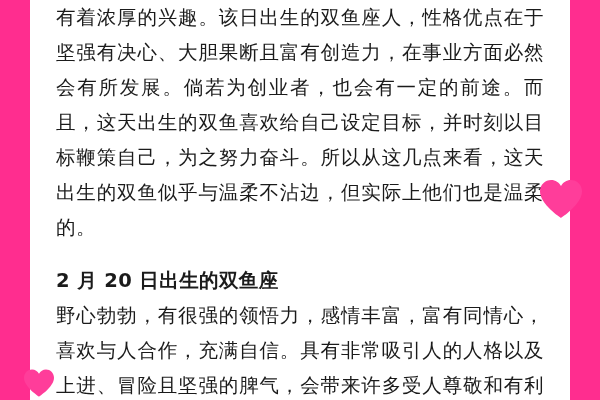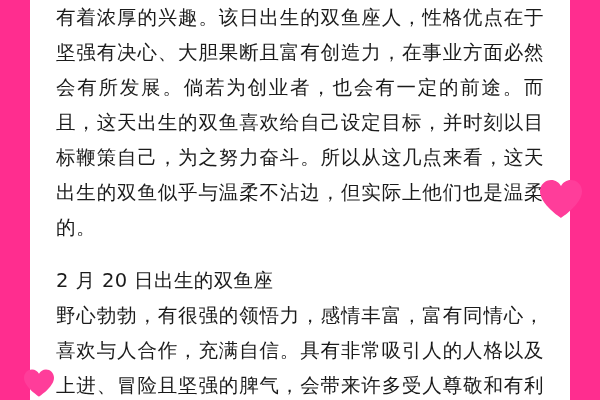--- a/index.html
+++ b/index.html
@@ -60,21 +60,21 @@
     margin-top: 0;
   }
   .spacer {
     height: 18px;
   }
   .heading {
     font-size: 19.5px;
     line-height: 35px;
     color: #1b1b1b;
     margin: 0;
-    font-weight: normal;
+    font-weight: bold;
     letter-spacing: 0.4px;
   }
 
   
   .heart {
     position: absolute;
     pointer-events: none;
   }
   .heart svg { display: block; }
 

